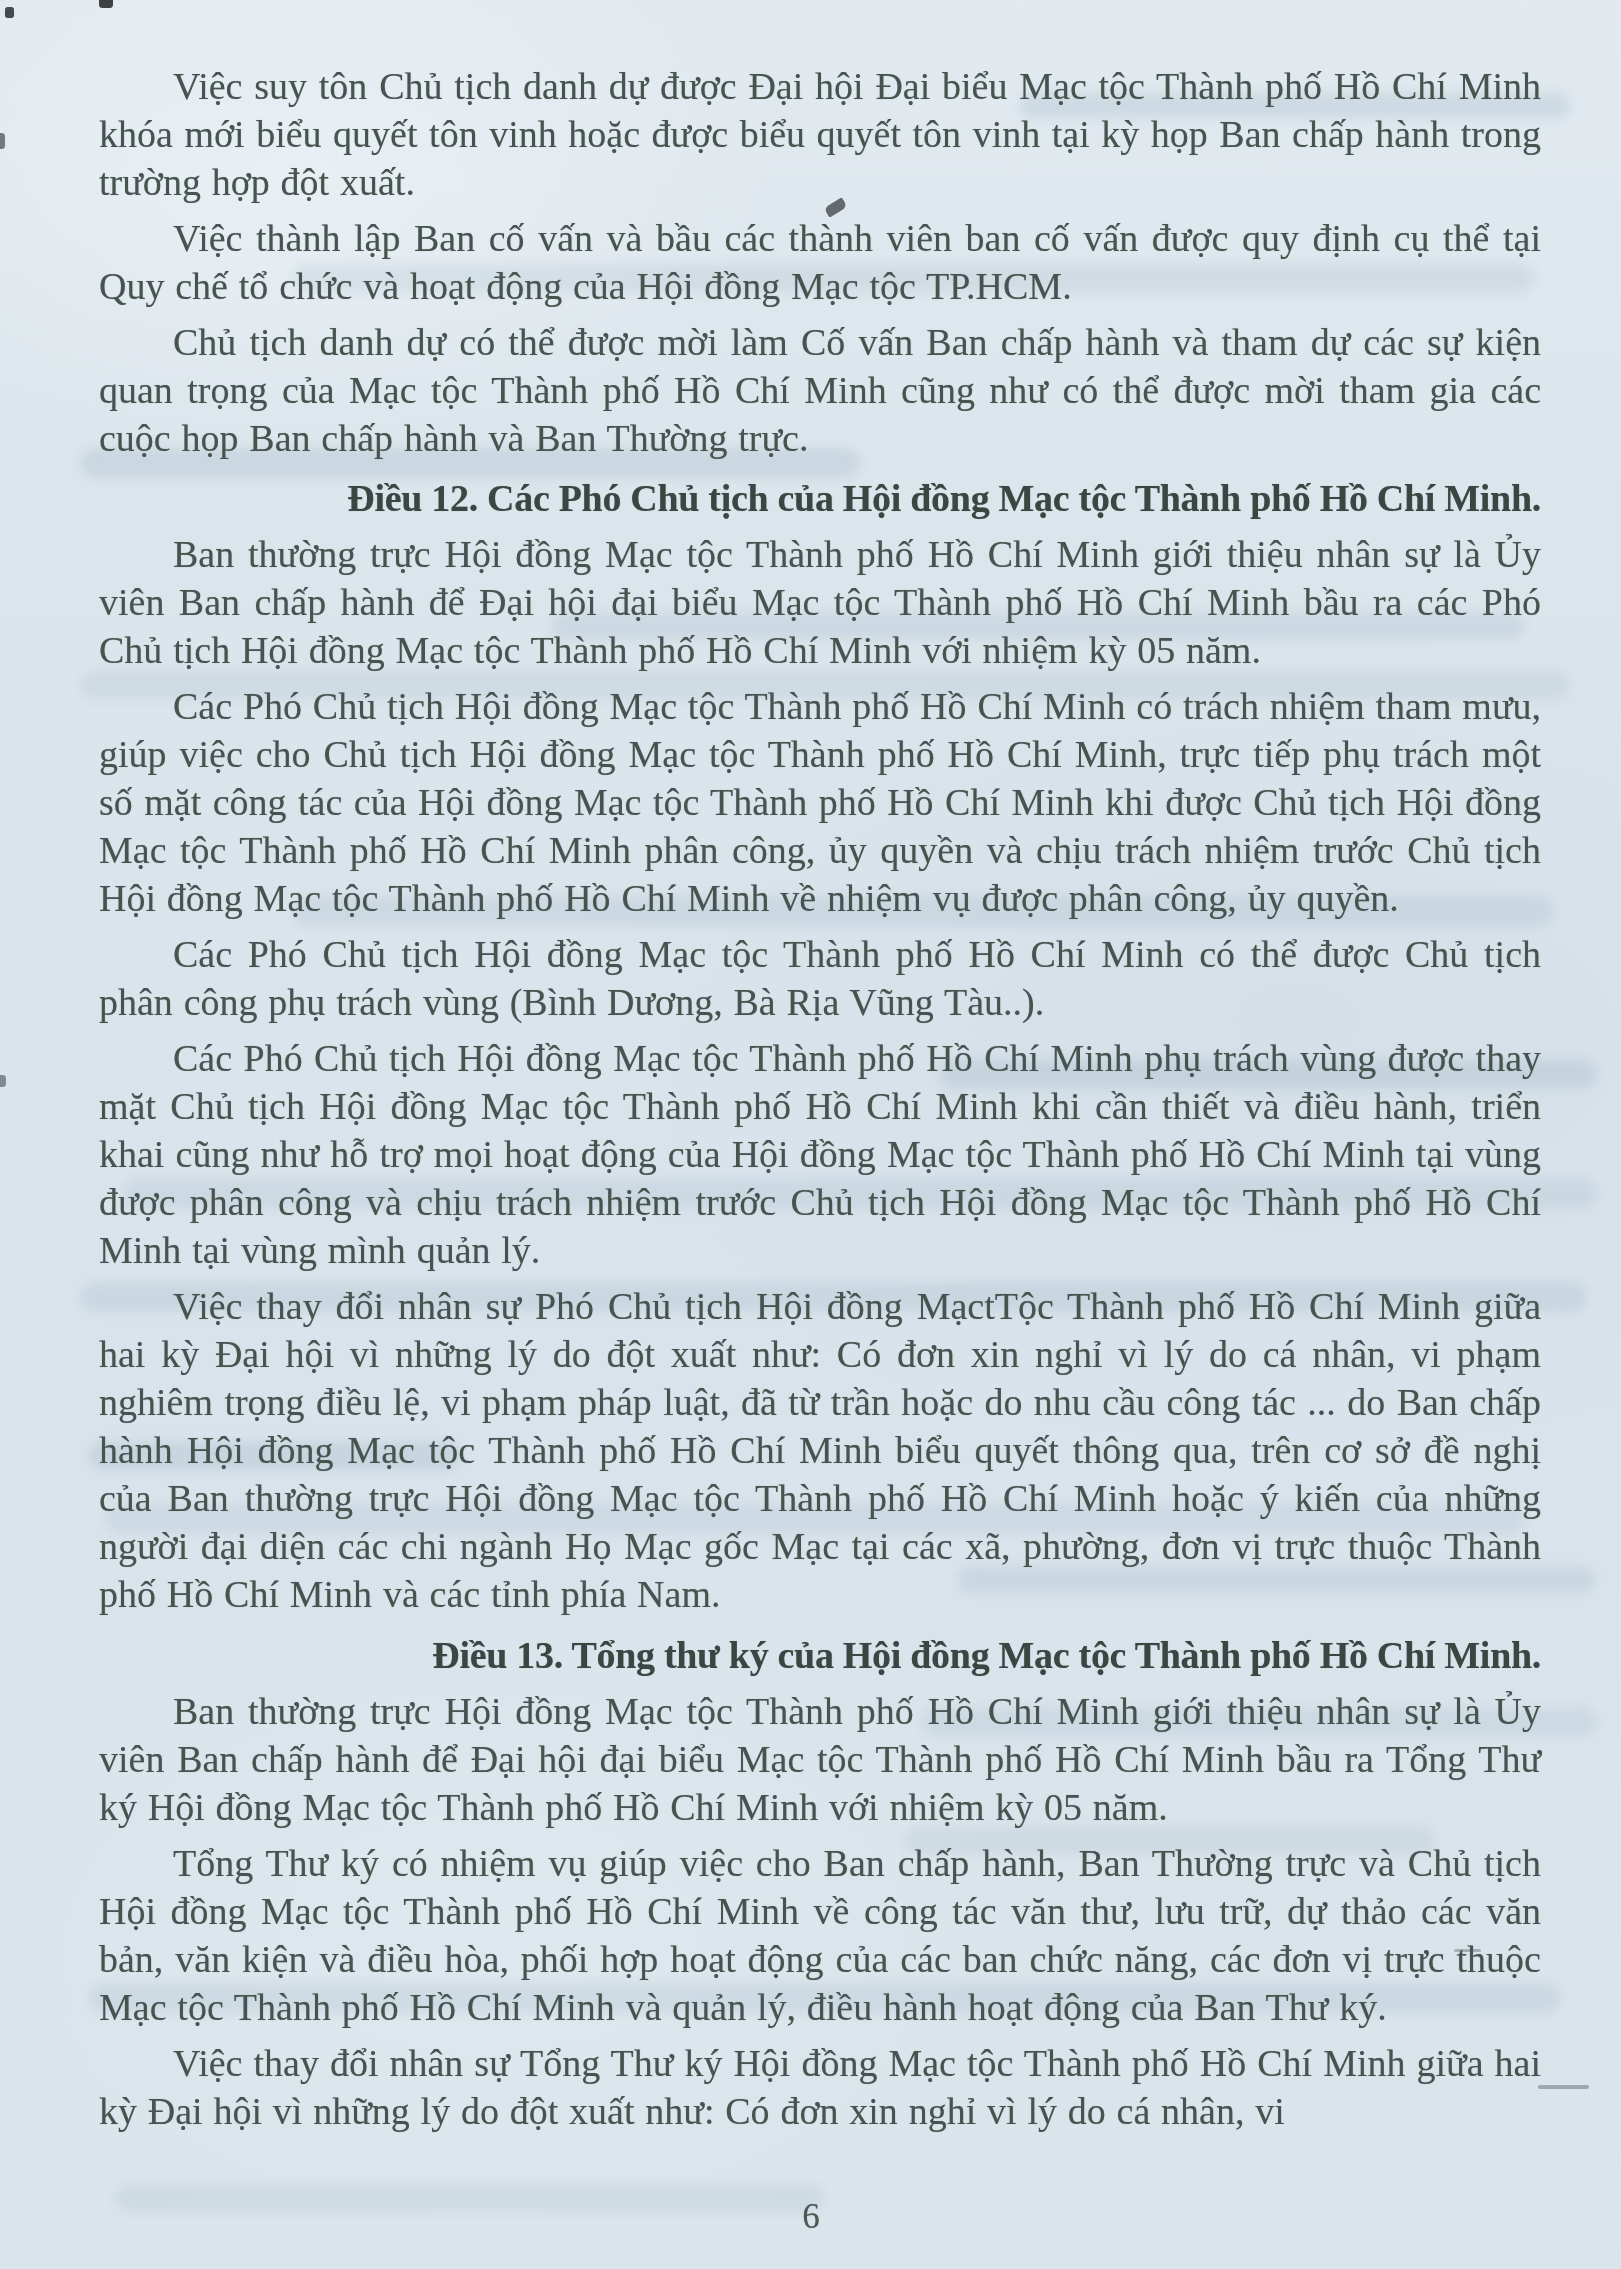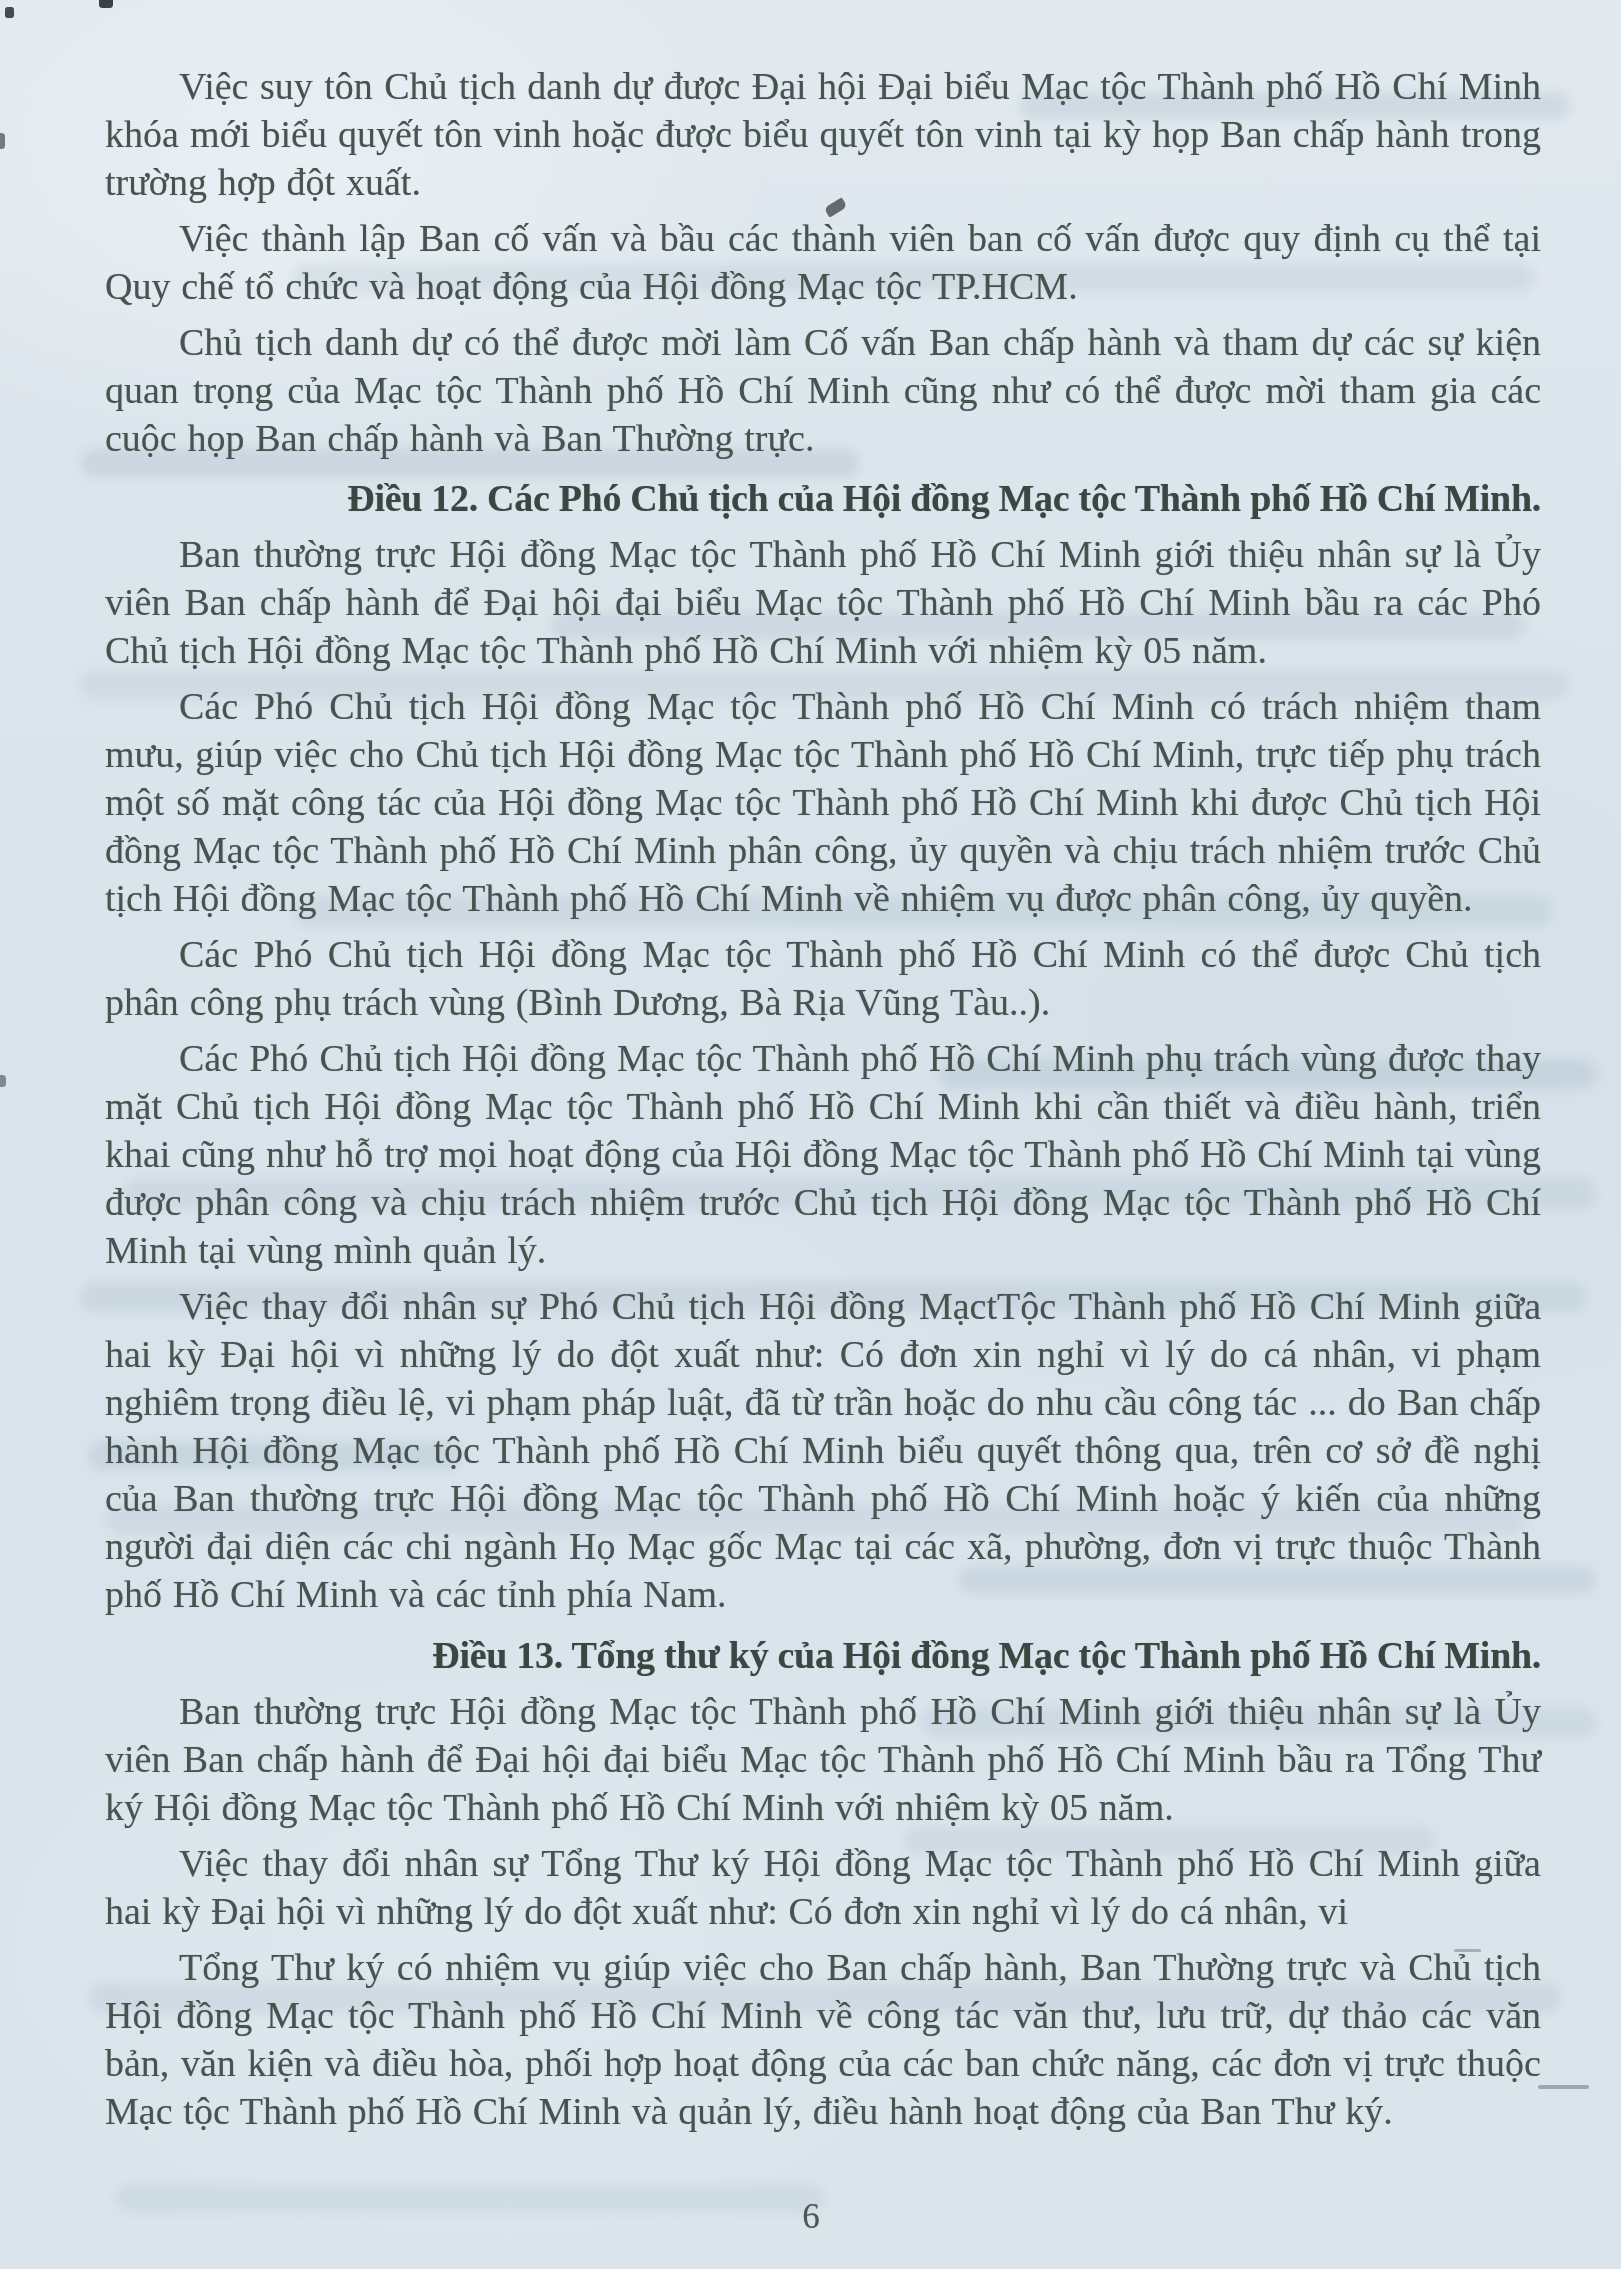--- a/index.html
+++ b/index.html
@@ -19,21 +19,21 @@
     position:absolute;
     left:99px;
     top:62px;
     width:1442px;
     color:#47534f;
     font-size:38px;
     line-height:48px;
     text-shadow:0 0 0.9px rgba(71,83,79,.38);
   }
   .body-paragraph{
-    margin:0 0 8px 6px;
+    margin:0 0 8px 0;
     text-indent:74px;
     text-align:justify;
     word-spacing:1.3px;
   }
   .article-heading{
     margin:12.4px 0 8px 0;
     text-indent:149px;
     font-weight:bold;
     color:#3a4642;
     letter-spacing:-0.3px;
@@ -100,19 +100,19 @@
       <p class="body-paragraph">Việc thành lập Ban cố vấn và bầu các thành viên ban cố vấn được quy định cụ thể tại Quy chế tổ chức và hoạt động của Hội đồng Mạc tộc TP.HCM.</p>
       <p class="body-paragraph">Chủ tịch danh dự có thể được mời làm Cố vấn Ban chấp hành và tham dự các sự kiện quan trọng của Mạc tộc Thành phố Hồ Chí Minh cũng như có thể được mời tham gia các cuộc họp Ban chấp hành và Ban Thường trực.</p>
       <p class="article-heading">Điều 12. Các Phó Chủ tịch của Hội đồng Mạc tộc Thành phố Hồ Chí Minh.</p>
       <p class="body-paragraph">Ban thường trực Hội đồng Mạc tộc Thành phố Hồ Chí Minh giới thiệu nhân sự là Ủy viên Ban chấp hành để Đại hội đại biểu Mạc tộc Thành phố Hồ Chí Minh bầu ra các Phó Chủ tịch Hội đồng Mạc tộc Thành phố Hồ Chí Minh với nhiệm kỳ 05 năm.</p>
       <p class="body-paragraph">Các Phó Chủ tịch Hội đồng Mạc tộc Thành phố Hồ Chí Minh có trách nhiệm tham mưu, giúp việc cho Chủ tịch Hội đồng Mạc tộc Thành phố Hồ Chí Minh, trực tiếp phụ trách một số mặt công tác của Hội đồng Mạc tộc Thành phố Hồ Chí Minh khi được Chủ tịch Hội đồng Mạc tộc Thành phố Hồ Chí Minh phân công, ủy quyền và chịu trách nhiệm trước Chủ tịch Hội đồng Mạc tộc Thành phố Hồ Chí Minh về nhiệm vụ được phân công, ủy quyền.</p>
       <p class="body-paragraph">Các Phó Chủ tịch Hội đồng Mạc tộc Thành phố Hồ Chí Minh có thể được Chủ tịch phân công phụ trách vùng (Bình Dương, Bà Rịa Vũng Tàu..).</p>
       <p class="body-paragraph">Các Phó Chủ tịch Hội đồng Mạc tộc Thành phố Hồ Chí Minh phụ trách vùng được  thay mặt Chủ tịch Hội đồng Mạc tộc Thành phố Hồ Chí Minh khi cần thiết và điều hành, triển khai cũng như hỗ trợ mọi hoạt động của Hội đồng Mạc tộc Thành phố Hồ Chí Minh tại vùng được phân công và chịu trách nhiệm trước Chủ tịch Hội đồng Mạc tộc Thành phố Hồ Chí Minh tại vùng mình quản lý.</p>
       <p class="body-paragraph">Việc thay đổi nhân sự Phó Chủ tịch Hội đồng MạctTộc Thành phố Hồ Chí Minh giữa hai kỳ Đại hội vì những lý do đột xuất như: Có đơn xin nghỉ vì lý do cá nhân, vi phạm nghiêm trọng điều lệ, vi phạm pháp luật, đã từ trần hoặc do nhu cầu công tác ... do Ban chấp hành Hội đồng Mạc tộc Thành phố Hồ Chí Minh biểu quyết thông qua, trên cơ sở đề nghị của Ban thường trực Hội đồng Mạc tộc Thành phố Hồ Chí Minh hoặc ý kiến của những người đại diện các chi ngành Họ Mạc gốc Mạc tại các xã, phường, đơn vị trực thuộc Thành phố Hồ Chí Minh và các tỉnh phía Nam.</p>
       <p class="article-heading">Điều 13. Tổng thư ký của Hội đồng Mạc tộc Thành phố Hồ Chí Minh.</p>
       <p class="body-paragraph">Ban thường trực Hội đồng Mạc tộc Thành phố Hồ Chí Minh giới thiệu nhân sự là Ủy viên Ban chấp hành để Đại hội đại biểu Mạc tộc Thành phố Hồ Chí Minh bầu ra Tổng Thư ký Hội đồng Mạc tộc Thành phố Hồ Chí Minh với nhiệm kỳ 05 năm.</p>
+      <p class="body-paragraph">Tổng Thư ký có nhiệm vụ giúp việc cho Ban chấp hành, Ban Thường trực và Chủ tịch Hội đồng Mạc tộc Thành phố Hồ Chí Minh về công tác văn thư, lưu trữ, dự thảo các văn bản, văn kiện và điều hòa, phối hợp hoạt động của các ban chức năng, các đơn vị trực thuộc Mạc tộc Thành phố Hồ Chí Minh và quản lý, điều hành hoạt động của Ban Thư ký.</p>
       <p class="body-paragraph">Việc thay đổi nhân sự Tổng Thư ký Hội đồng Mạc tộc Thành phố Hồ Chí Minh giữa hai kỳ Đại hội vì những lý do đột xuất như: Có đơn xin nghỉ vì lý do cá nhân, vi</p>
-      <p class="body-paragraph">Tổng Thư ký có nhiệm vụ giúp việc cho Ban chấp hành, Ban Thường trực và Chủ tịch Hội đồng Mạc tộc Thành phố Hồ Chí Minh về công tác văn thư, lưu trữ, dự thảo các văn bản, văn kiện và điều hòa, phối hợp hoạt động của các ban chức năng, các đơn vị trực thuộc Mạc tộc Thành phố Hồ Chí Minh và quản lý, điều hành hoạt động của Ban Thư ký.</p>
     </div>
 
   <div class="page-number">6</div>
 </div>
 
 
 </body></html>

